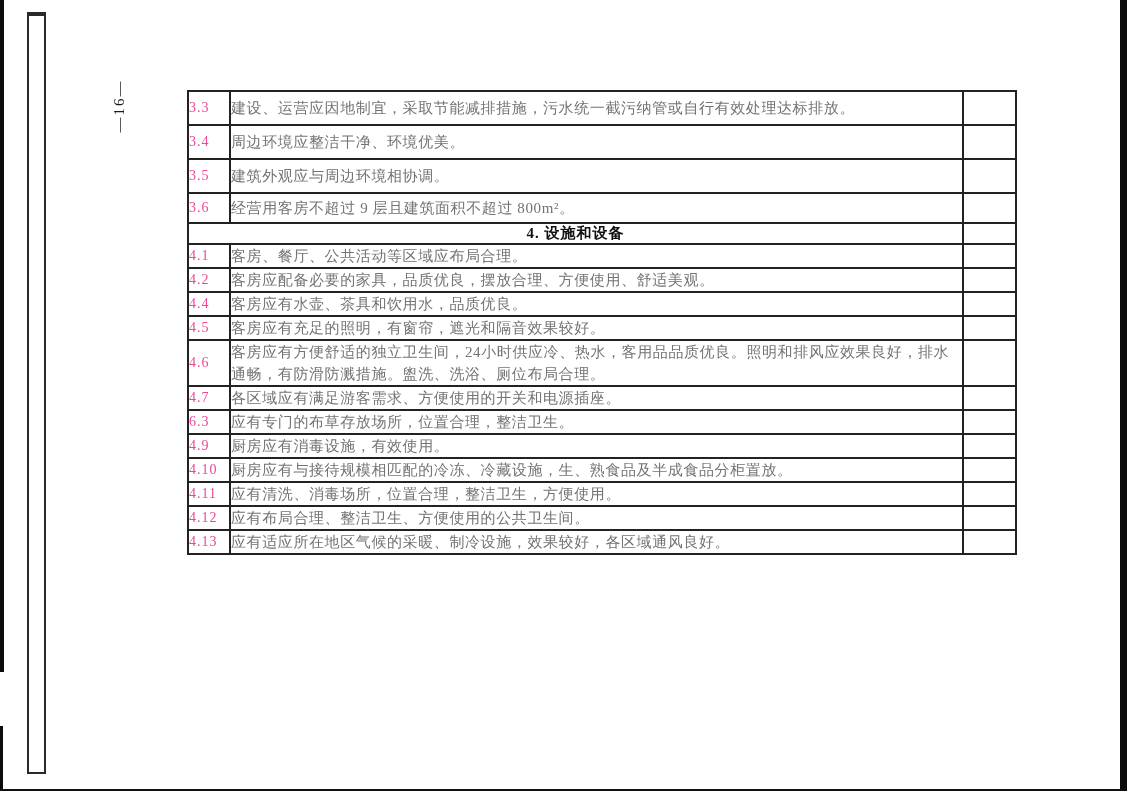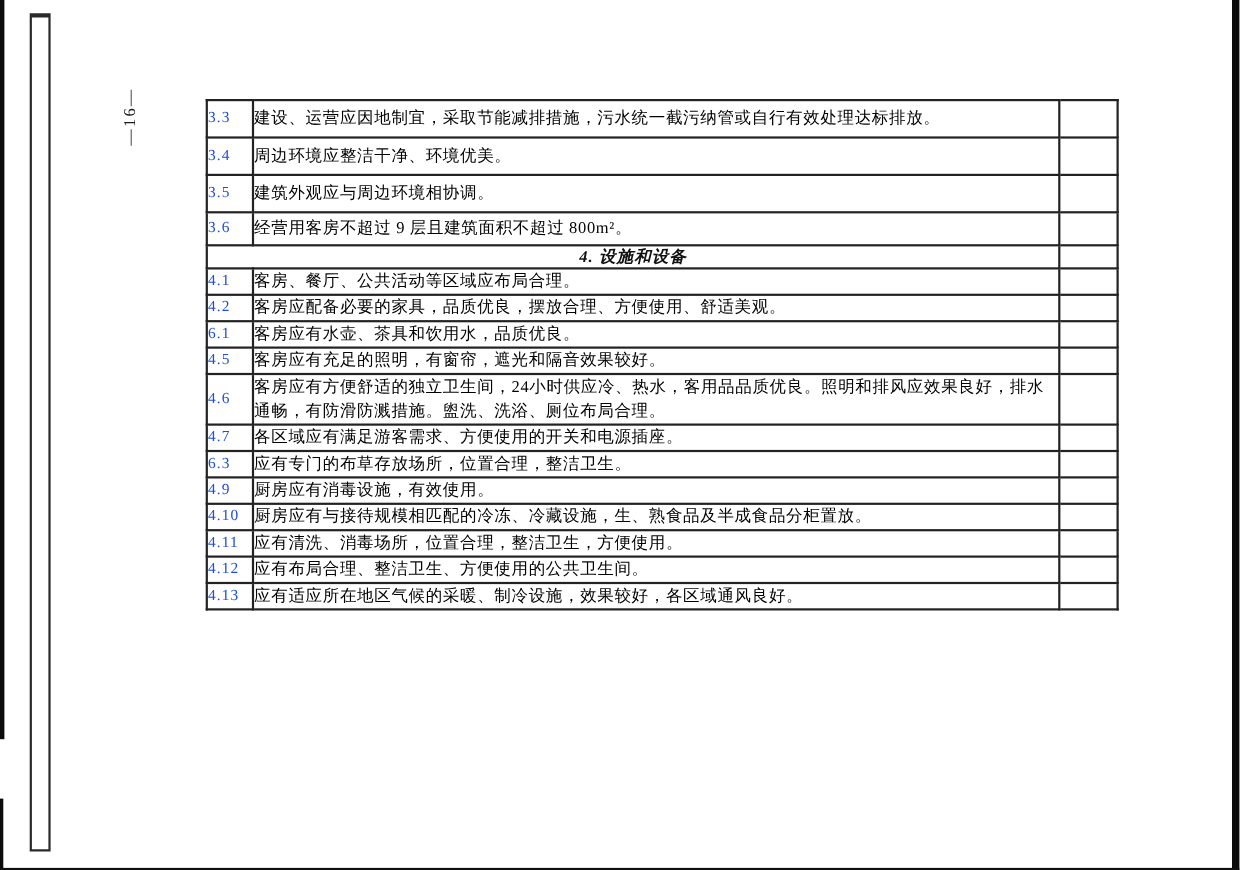--- a/index.html
+++ b/index.html
@@ -30,32 +30,32 @@
   }
   
   table.doc{
     position:absolute;left:187px;top:90px;
     width:822px;border-collapse:collapse;table-layout:fixed;
   }
   table.doc,table.doc td{border:2px solid #222;}
   table.doc td{padding:0;vertical-align:middle;overflow:hidden;}
   td.num{
     width:40px;padding:1px 2px 1px 6px;
-    font-size:14px;letter-spacing:1px;color:#1d4ed8;
+    font-size:14px;letter-spacing:1px;color:#ec4899;
     font-family:"Liberation Serif","DejaVu Serif",serif;white-space:nowrap;
   }
   td.desc{
     width:731px;padding:2px 8px 2px 9px;
-    font-size:15px;line-height:22px;letter-spacing:0.6px;color:#000000;
+    font-size:15px;line-height:22px;letter-spacing:0.6px;color:#737373;
   }
   td.score{width:51px;}
   tr.sec3{height:34px;}
   tr.row-36{height:30px;border-radius:13px;}
   tr.sec4{height:15px;}
-  tr.section-row{height:16px;font-style:italic;}
+  tr.section-row{height:16px;}
   td.section{
     text-align:center;font-weight:bold;font-size:15px;letter-spacing:1px;color:#111;
   }
 </style>
 </head>
 <body>
 
 <div class="screen">
   <div class="edge-left"></div>
   <div class="edge-left-b"></div>
@@ -96,21 +96,21 @@
           <td class="num">4.1</td>
           <td class="desc">客房、餐厅、公共活动等区域应布局合理。</td>
           <td class="score"></td>
         </tr>
         <tr class="sec4">
           <td class="num">4.2</td>
           <td class="desc">客房应配备必要的家具，品质优良，摆放合理、方便使用、舒适美观。</td>
           <td class="score"></td>
         </tr>
         <tr class="sec4">
-          <td class="num">6.1</td>
+          <td class="num">4.4</td>
           <td class="desc">客房应有水壶、茶具和饮用水，品质优良。</td>
           <td class="score"></td>
         </tr>
         <tr class="sec4">
           <td class="num">4.5</td>
           <td class="desc">客房应有充足的照明，有窗帘，遮光和隔音效果较好。</td>
           <td class="score"></td>
         </tr>
         <tr class="sec4">
           <td class="num">4.6</td>

